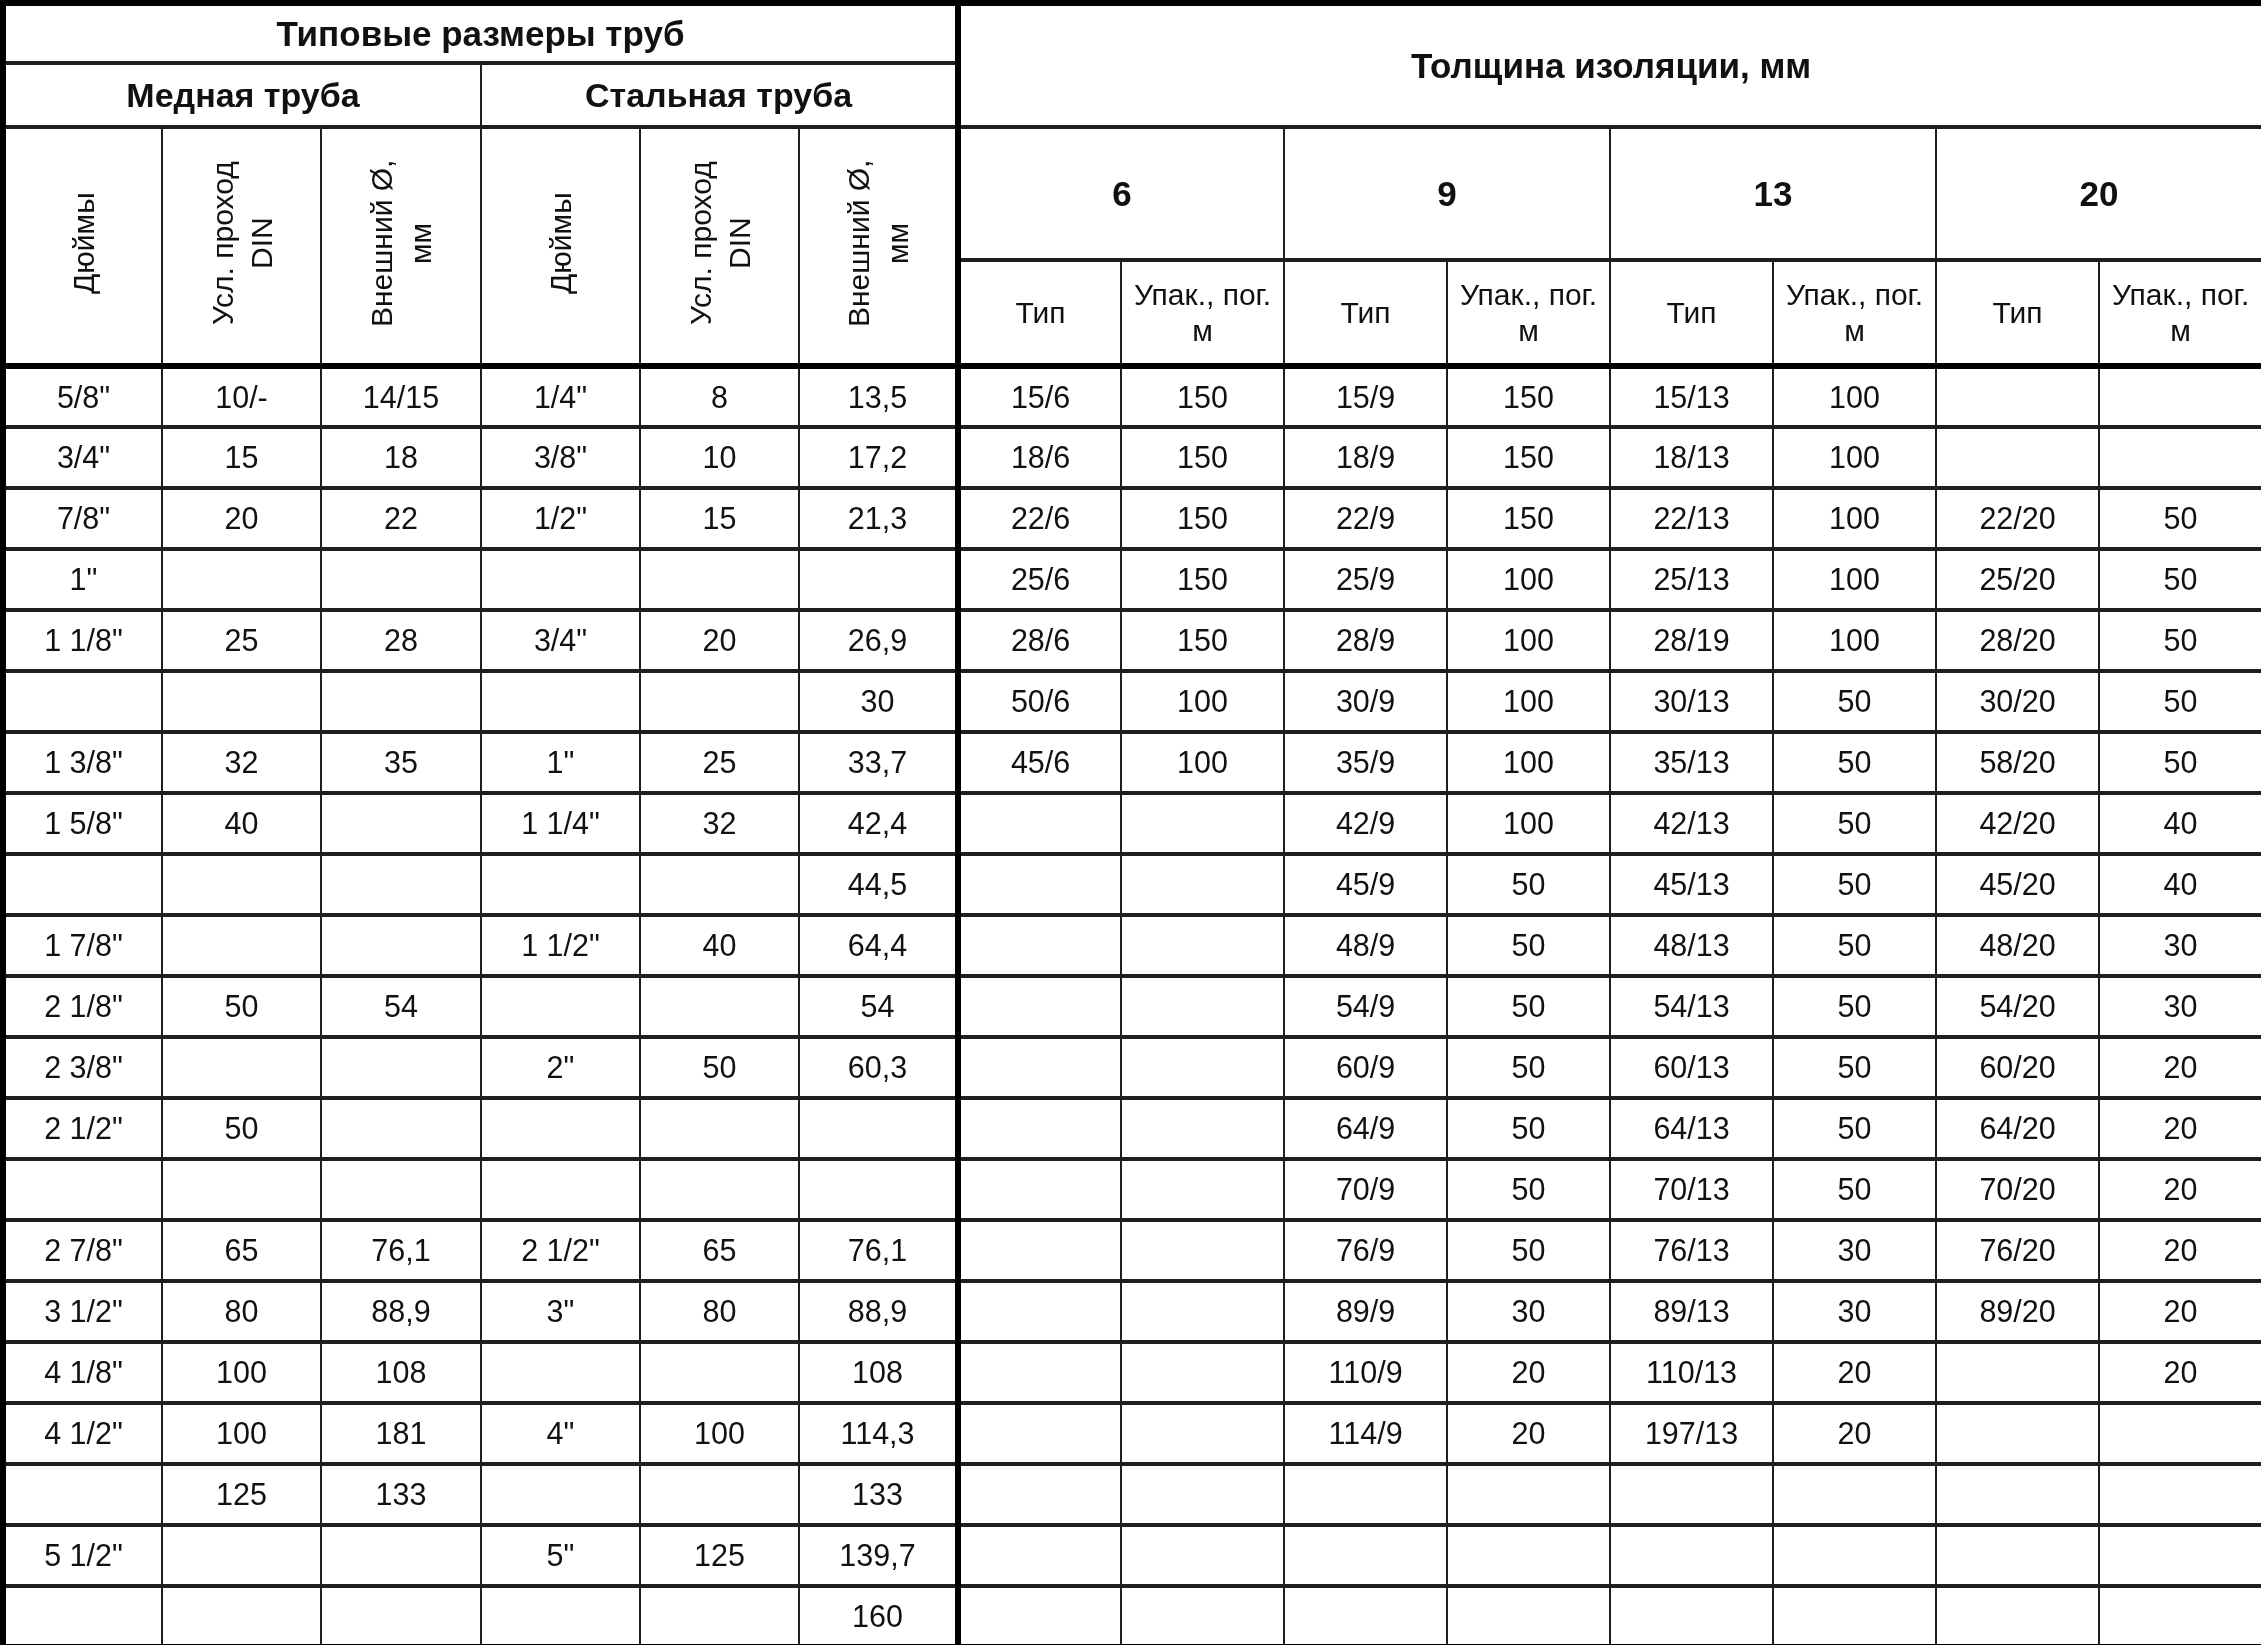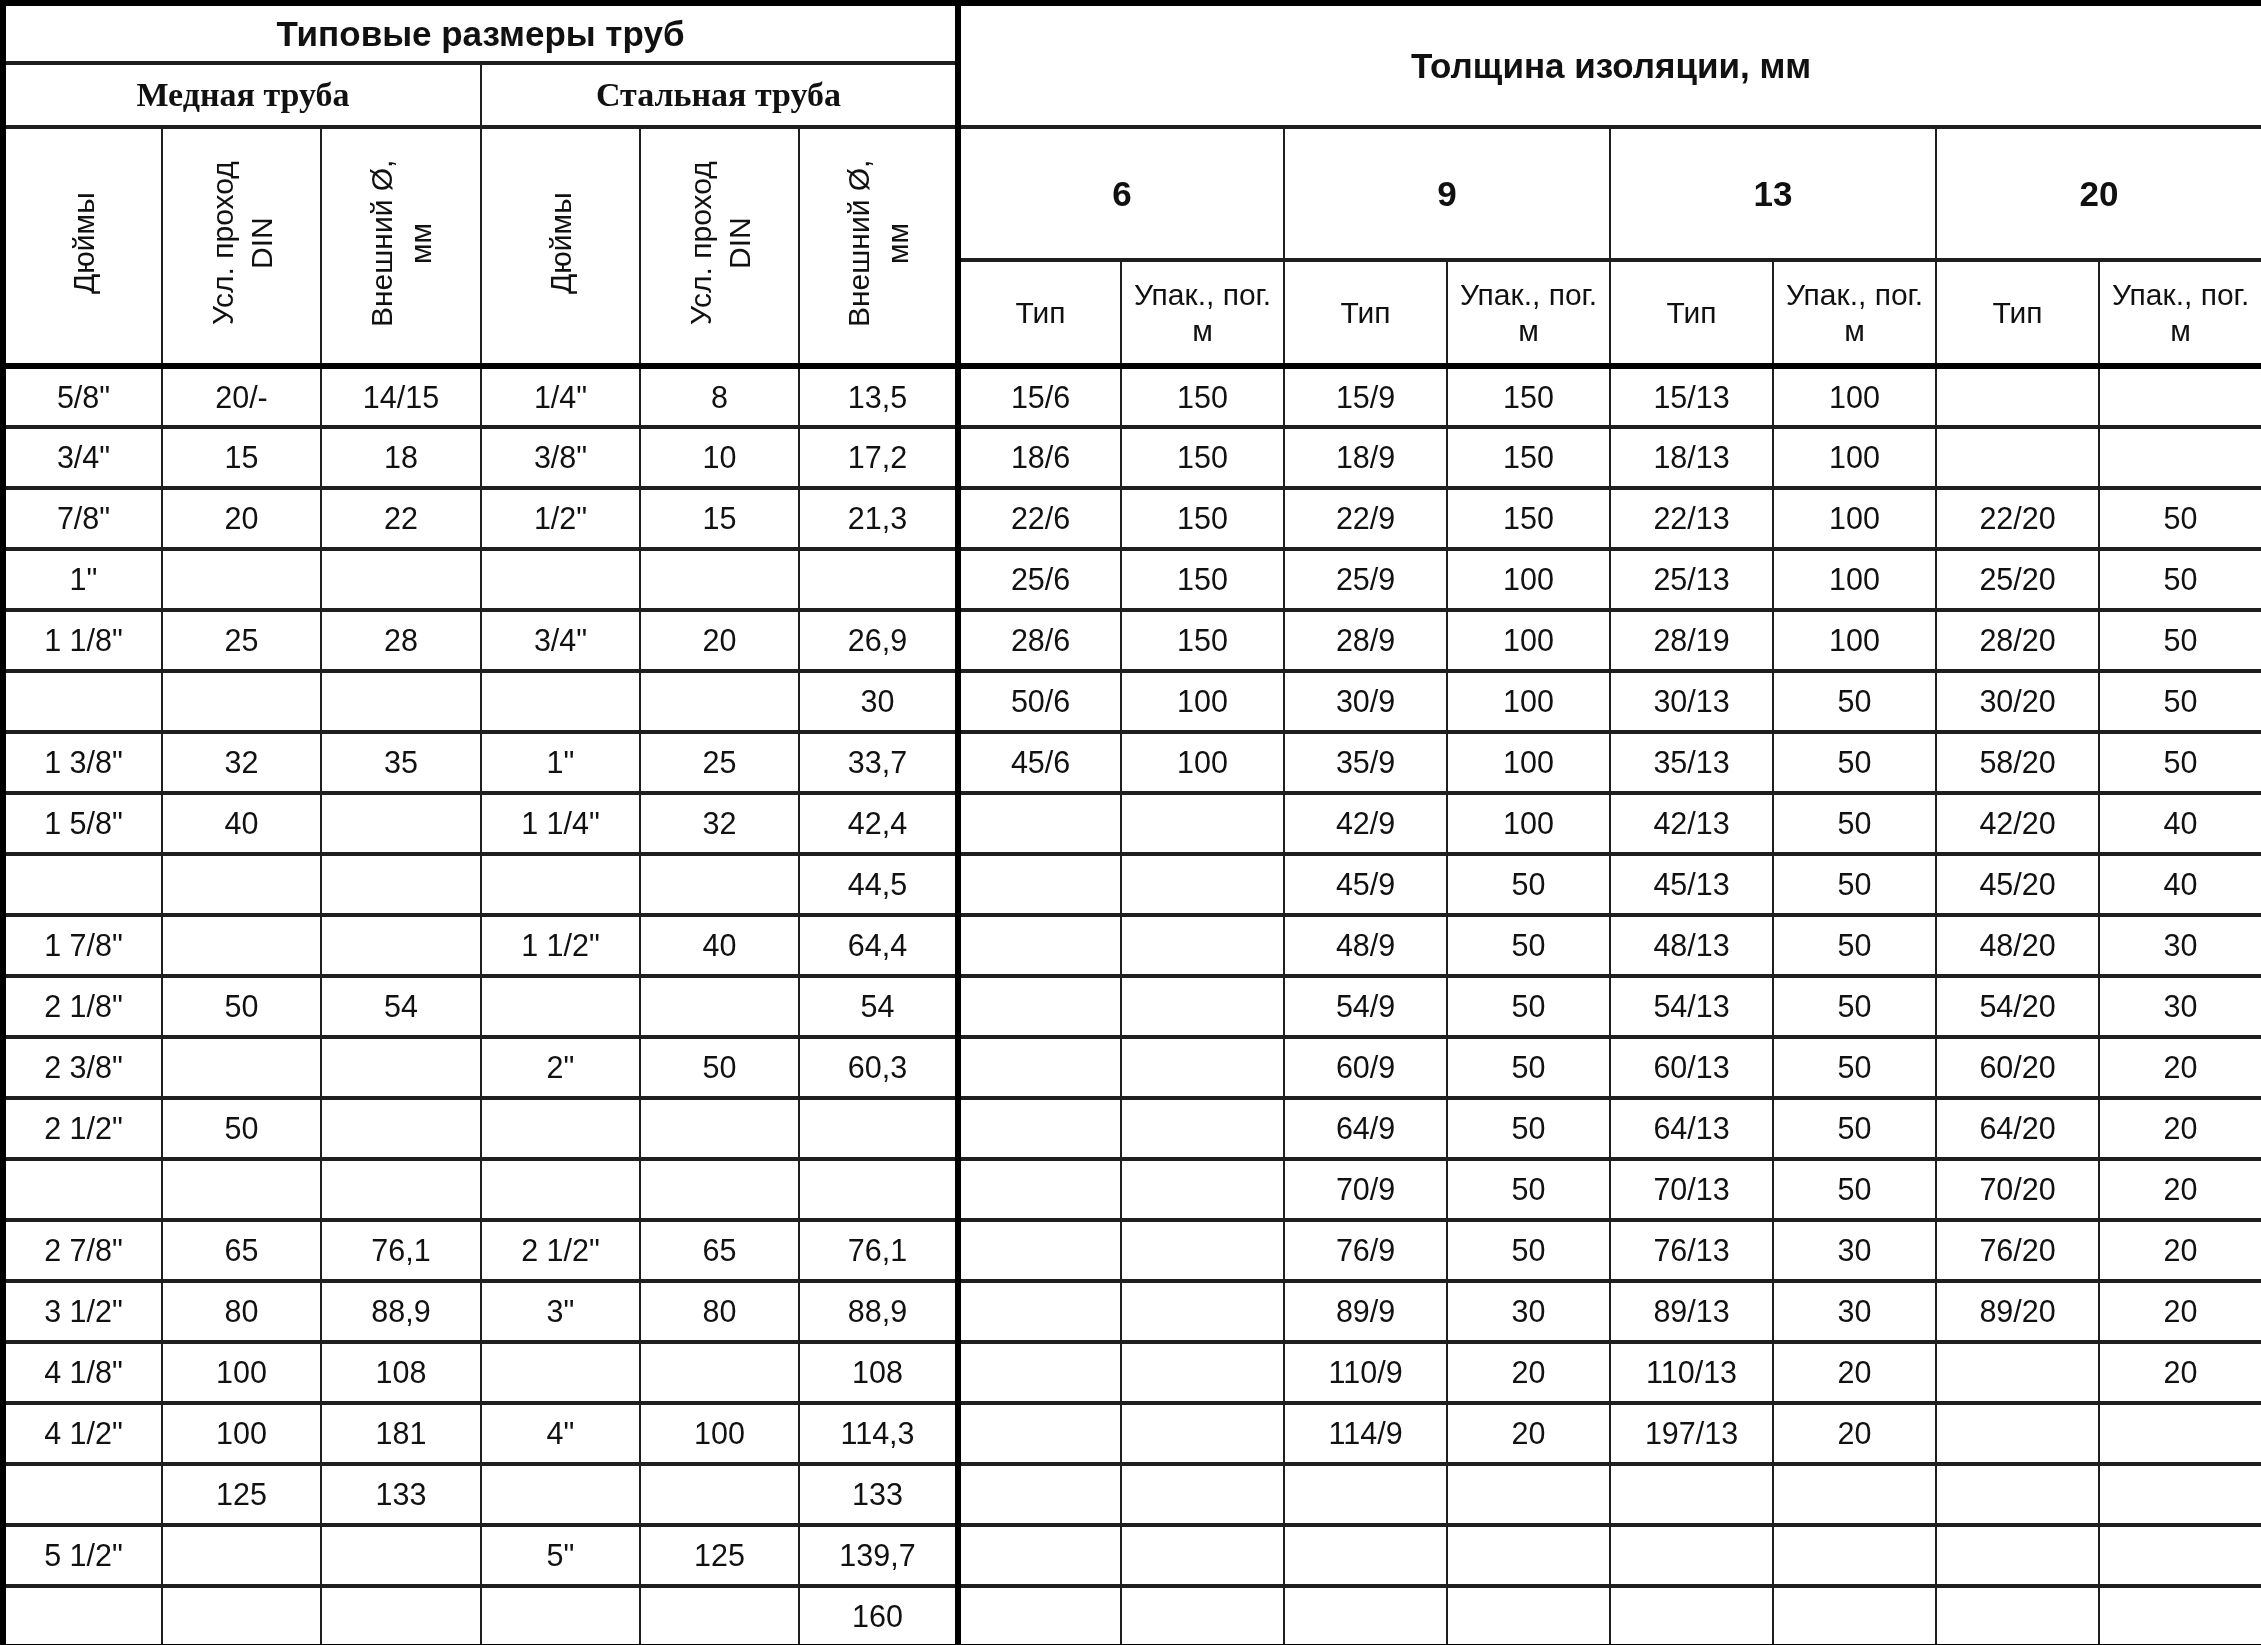--- a/index.html
+++ b/index.html
@@ -32,21 +32,21 @@
   
   .head-sep { border-bottom: 6.1px solid #000; }
 
   tr.row-a { height: 60px; }
   tr.row-b { height: 64px; }
   tr.row-c { height: 133px; }
   tr.row-d { height: 106px; }
   tbody tr { height: 61px; }
 
   .hd   { font-weight: bold; font-size: 35px; }
-  .sub  { font-weight: bold; font-size: 34px; font-family: Liberation Serif, serif; }
+  .sub  { font-weight: bold; font-size: 34px; }
   .thick{ font-weight: bold; font-size: 35px; }
   .small-hd { font-size: 30px; line-height: 1.2; }
 
   .vert {
     writing-mode: vertical-rl;
     transform: rotate(180deg);
     display: inline-block;
     height: 204px;
     font-size: 30px;
     line-height: 1.3;
@@ -113,21 +113,21 @@
       <td class="small-hd head-sep">Упак., пог. м</td>
       <td class="small-hd head-sep">Тип</td>
       <td class="small-hd head-sep">Упак., пог. м</td>
       <td class="small-hd head-sep">Тип</td>
       <td class="small-hd head-sep">Упак., пог. м</td>
     </tr>
   </thead>
   <tbody>
       <tr>
         <td>5/8"</td>
-        <td>20/-</td>
+        <td>10/-</td>
         <td>14/15</td>
         <td>1/4"</td>
         <td>8</td>
         <td>13,5</td>
         <td class="sec-start">15/6</td>
         <td>150</td>
         <td>15/9</td>
         <td>150</td>
         <td>15/13</td>
         <td>100</td>

